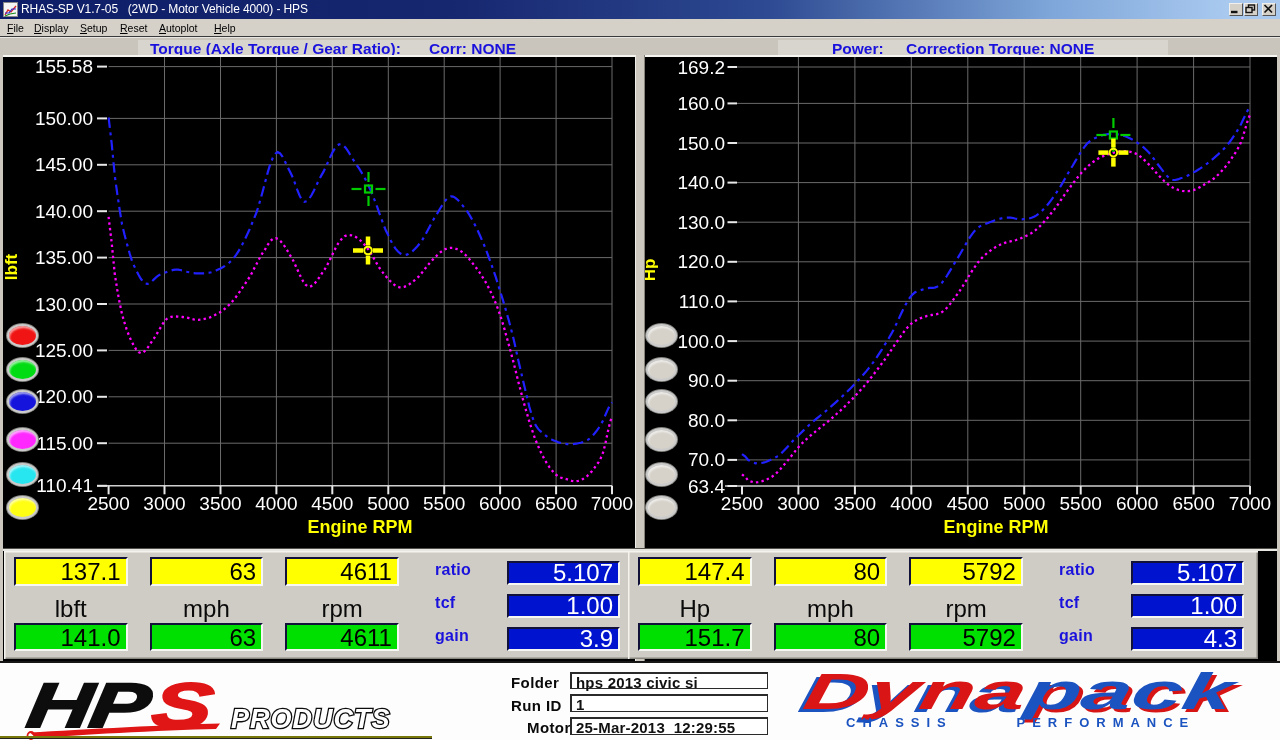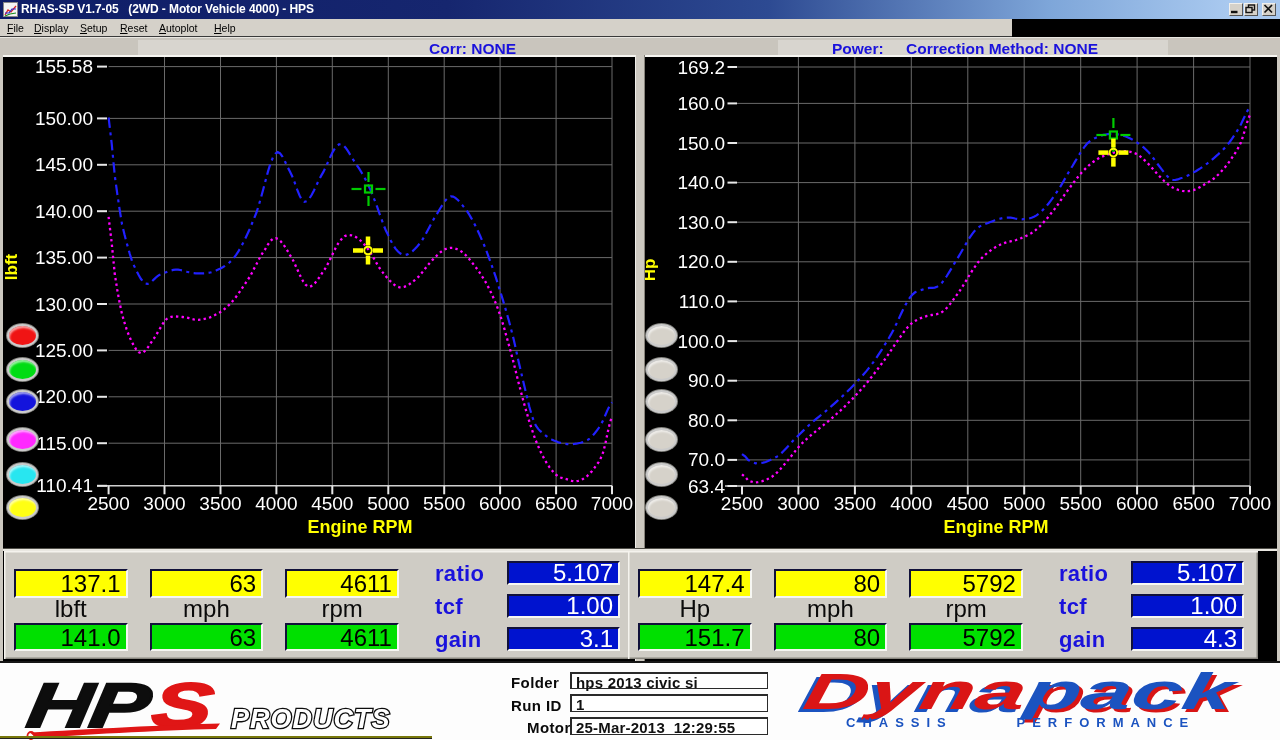--- a/index.html
+++ b/index.html
@@ -2,26 +2,26 @@
 <html><head><meta charset="utf-8"><style>
 * { margin:0; padding:0; box-sizing:border-box; }
 html,body { width:1280px; height:740px; overflow:hidden; background:#000;
   font-family:"Liberation Sans", sans-serif; }
 #page { position:relative; width:1280px; height:740px; }
 .abs { position:absolute; }
 
 #titlebar { left:0; top:0; width:1280px; height:18.5px;
   background:linear-gradient(to right,#0e1d67 0%,#16266f 35%,#2d4a92 60%,#7ea6d9 82%,#a9c9ef 96%); }
 #title-ico { left:3px; top:1.5px; width:15px; height:15px; background:#f4f4f4; border:1px solid #888; }
-#title-txt { left:21px; top:2px; font-size:12px; font-weight:bold; color:#fff; letter-spacing:-.1px; white-space:pre; }
+#title-txt { left:21px; top:2px; font-size:12px; font-weight:normal; color:#fff; letter-spacing:-.1px; white-space:pre; }
 .wbtn { top:2.5px; width:14px; height:13.5px; background:#d5d1c9; overflow:hidden;
   border-top:1.5px solid #f2f0ec; border-left:1.5px solid #f2f0ec;
   border-right:1.5px solid #555; border-bottom:1.5px solid #555; }
 
-#menubar { left:0; top:18.5px; width:1012px; height:18px; background:#d5d1c9; border-bottom:1.5px solid #3a3a3a; }
+#menubar { left:0; top:18.5px; width:1280px; height:18px; background:#d5d1c9; border-bottom:1.5px solid #3a3a3a; }
 .mitem { position:absolute; top:3px; font-size:10.5px; color:#000; }
 .mitem u { text-decoration:underline; text-underline-offset:1px; }
 
 #hdr { left:0; top:36.5px; width:1280px; height:18.5px; background:#c9c5bd; border-top:1px solid #e8e6e0; }
 .hbox { position:absolute; top:2.5px; height:15px; background:#d8d5cf; }
 .htxt { position:absolute; top:2px; font-size:15.5px; font-weight:bold; color:#1a12dc; white-space:pre; }
 
 #chartL { left:3px; top:55px; width:632px; height:493px; background:#000; }
 #chartR { left:645px; top:55px; width:576px; height:493px; background:#000; }
 #divider { left:635px; top:55px; width:10px; height:605.5px; background:#ccc8c0;
@@ -34,25 +34,25 @@
   border:2.5px solid #cbcbcb; box-shadow:0 0 0 1px #80807c, inset 1px 2px 2px rgba(255,255,255,.6); }
 
 #band { left:3px; top:548px; width:1274px; height:3px; border-top:1.5px solid #504f49; background:#e9e7e1; }
 .wline { position:absolute; top:55px; height:2px; background:#f6f5f1; }
 .dpanel { position:absolute; top:551px; width:630px; height:108px; background:#cfccc5;
   box-shadow:inset 1.5px 1.5px 0 #f5f3ee, inset -1.5px -1.5px 0 #8a8780; }
 .vbox { position:absolute; width:113.5px; height:29px; font-size:24px; color:#000;
   text-align:right; padding-right:5px; line-height:25px; background:#ffff00;
   border-top:2px solid #11113a; border-left:2px solid #11113a;
   border-right:2px solid #f6f6f2; border-bottom:2px solid #f6f6f2; }
-.ybox { background:#ffff00;margin-top:12px; }
+.ybox { background:#ffff00; }
 .gbox { background:#00e000; height:28.5px; }
 .bbox { background:#0013cf; color:#fff; height:24px; line-height:20px; font-size:24px; }
 .blab { position:absolute; width:113.5px; text-align:center; font-size:24px; color:#0a0a0a; }
-.rlab { position:absolute; font-size:22px; font-weight:bold; color:#1a12dc; letter-spacing:.3px; }
+.rlab { position:absolute; font-size:16px; font-weight:bold; color:#1a12dc; letter-spacing:.3px; }
 
 #strip { left:0; top:660.5px; width:1280px; height:79.5px; background:#fdfdfd; border-top:2.5px solid #161616; }
 #oliveline { left:0; top:736px; width:432px; height:3px; background:#77770a; border-bottom:1px solid #222; z-index:5; }
 
 #hps { left:22px; top:669px; width:245px; height:71px; overflow:hidden; }
 
 .perf { position:absolute; font-size:27px; font-weight:bold; font-style:italic; color:#fff;
   -webkit-text-stroke:2.6px #0d0d0d; paint-order:stroke; letter-spacing:1px; white-space:pre; }
 
 .flab { position:absolute; font-size:15px; font-weight:bold; color:#0a0a0a; letter-spacing:.4px; }
@@ -94,23 +94,24 @@
 <span class="mitem" style="left:7px"><u>F</u>ile</span>
 <span class="mitem" style="left:34px"><u>D</u>isplay</span>
 <span class="mitem" style="left:80px"><u>S</u>etup</span>
 <span class="mitem" style="left:120px"><u>R</u>eset</span>
 <span class="mitem" style="left:159px"><u>A</u>utoplot</span>
 <span class="mitem" style="left:214px"><u>H</u>elp</span>
 </div>
 <div id="hdr" class="abs">
 <div class="hbox" style="left:138px;width:362px"></div>
 <div class="hbox" style="left:778px;width:390px"></div>
+<div class="htxt" style="left:150px">Torque (Axle Torque / Gear Ratio):</div>
 <div class="htxt" style="left:429px">Corr: NONE</div>
 <div class="htxt" style="left:832px">Power:</div>
-<div class="htxt" style="left:906px">Correction Method: NONE</div>
+<div class="htxt" style="left:906px">Correction Torque: NONE</div>
 </div>
 <div id="chartL" class="abs">
       <svg width="632" height="488" style="position:absolute;left:0;top:0">
 <line x1="161.5" y1="2" x2="161.5" y2="431" stroke="#6a6a6a" stroke-width="1"></line>
 <line x1="217.5" y1="2" x2="217.5" y2="431" stroke="#6a6a6a" stroke-width="1"></line>
 <line x1="273.4" y1="2" x2="273.4" y2="431" stroke="#6a6a6a" stroke-width="1"></line>
 <line x1="329.3" y1="2" x2="329.3" y2="431" stroke="#6a6a6a" stroke-width="1"></line>
 <line x1="385.3" y1="2" x2="385.3" y2="431" stroke="#6a6a6a" stroke-width="1"></line>
 <line x1="441.2" y1="2" x2="441.2" y2="431" stroke="#6a6a6a" stroke-width="1"></line>
 <line x1="497.1" y1="2" x2="497.1" y2="431" stroke="#6a6a6a" stroke-width="1"></line>
@@ -303,21 +304,21 @@
 <div class="blab" style="left:145.7px;top:44px">mph</div>
 <div class="blab" style="left:281.4px;top:44px">rpm</div>
 <div class="vbox gbox" style="left:10px;top:71.5px">141.0</div>
 <div class="vbox gbox" style="left:145.7px;top:71.5px">63</div>
 <div class="vbox gbox" style="left:281.4px;top:71.5px">4611</div>
 <div class="rlab" style="left:431px;top:10px">ratio</div>
 <div class="rlab" style="left:431px;top:43px">tcf</div>
 <div class="rlab" style="left:431px;top:76px">gain</div>
 <div class="vbox bbox" style="left:502.5px;top:9.5px">5.107</div>
 <div class="vbox bbox" style="left:502.5px;top:42.5px">1.00</div>
-<div class="vbox bbox" style="left:502.5px;top:75.5px">3.1</div>
+<div class="vbox bbox" style="left:502.5px;top:75.5px">3.9</div>
 </div>
 <div class="dpanel" style="left:628px">
 <div class="vbox ybox" style="left:10px;top:6px">147.4</div>
 <div class="vbox ybox" style="left:145.7px;top:6px">80</div>
 <div class="vbox ybox" style="left:281.4px;top:6px">5792</div>
 <div class="blab" style="left:10px;top:44px">Hp</div>
 <div class="blab" style="left:145.7px;top:44px">mph</div>
 <div class="blab" style="left:281.4px;top:44px">rpm</div>
 <div class="vbox gbox" style="left:10px;top:71.5px">151.7</div>
 <div class="vbox gbox" style="left:145.7px;top:71.5px">80</div>

